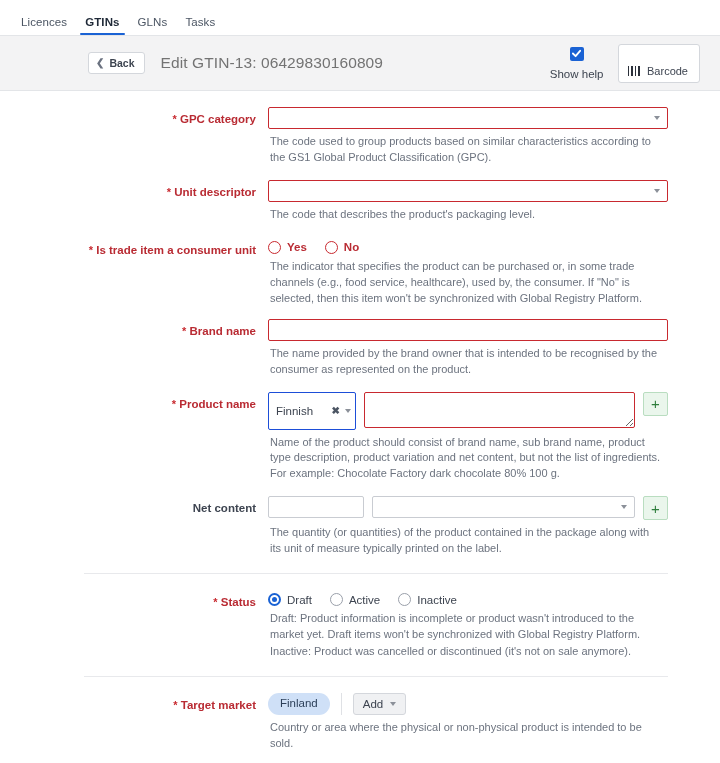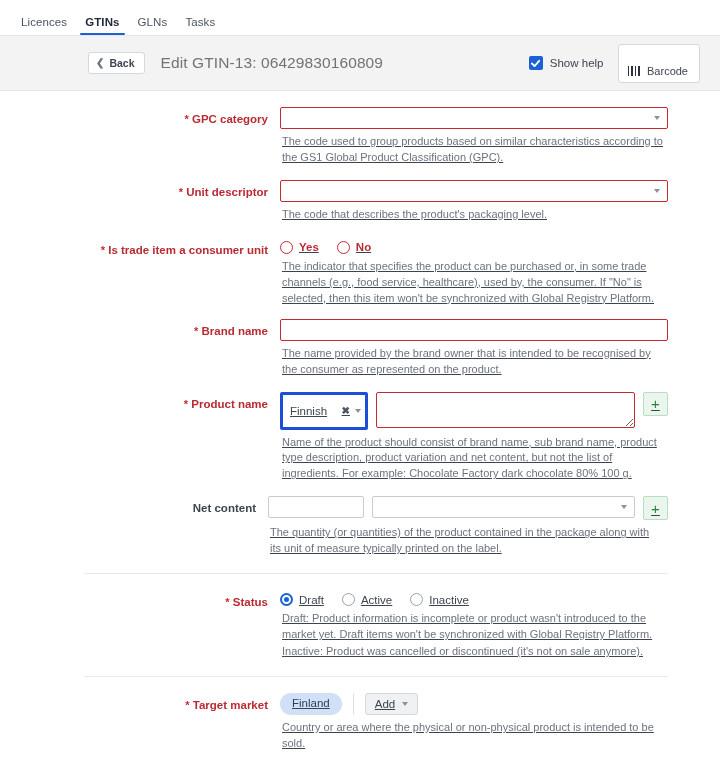--- a/index.html
+++ b/index.html
@@ -64,21 +64,21 @@
     margin-left: 16px;
     font-size: 15.5px;
     color:#737373;
     letter-spacing:0.1px;
     white-space: nowrap;
   }
   .head-right {
     margin-left:auto;
     display:flex; align-items:center; gap:14px;
   }
-  .show-help { display:flex; align-items:center; gap:7px; cursor:pointer; }
+  .show-help { display:flex; align-items:center; gap:7px; cursor:pointer;flex-direction:column; }
   .checkbox {
     width:14px; height:14px; border-radius:2px;
     background:#1a62d4;
     display:flex; align-items:center; justify-content:center;
   }
   .checkbox svg { display:block; }
   .show-help-label { font-size:11.5px; color:#3d4450; }
   .barcode-btn {
     display:inline-flex; align-items:center; gap:7px;
     background:#fff; border:1px solid #d4d7dc; border-radius:3px;
@@ -102,23 +102,23 @@
     width: 268px;
     min-width:268px;
     text-align:right;
     padding-right: 12px;
     padding-top: 5px;
     font-size: 11.5px;
     font-weight: 700;
     color:#3d4450;
     line-height:1.25;
   }
-  .lbl.req { color:#b92b33;margin-left:12px; }
+  .lbl.req { color:#b92b33; }
   .star { color:#c8292f; font-size:11px; }
-  .field { flex:1; min-width:0;text-decoration:underline; }
+  .field { flex:1; min-width:0; }
   .hint {
     font-size: 11px;
     color:#6c737f;
     line-height:1.45;
     margin: 5px 0 0 2px;
     max-width: 370px;
   }
   .hint.wide { max-width: 392px; }
 
   .ctrl-row { display:flex; align-items:flex-start; gap:8px; }
@@ -160,21 +160,21 @@
     line-height:1;
     display:flex; align-items:center; justify-content:center;
     cursor:pointer;
     flex: 0 0 auto;
   }
 
   
   .lang-select {
     width: 88px; flex:0 0 88px;
     height:38px;
-    border:3px solid #1d4ed8; border-radius:2px; background:#fff;
+    border:1px solid #1d4ed8; border-radius:2px; background:#fff;
     display:flex; align-items:center;
     padding:0 4px 0 7px;
     font-size:11.5px; color:#3d4450;
     position:relative;
     cursor:pointer;
   }
   .lang-x { margin-left:auto; font-size:10px; color:#4b5563; font-weight:700; padding-right:5px;}
   .lang-caret {
     width:0;height:0;
     border-left:3.5px solid transparent;

